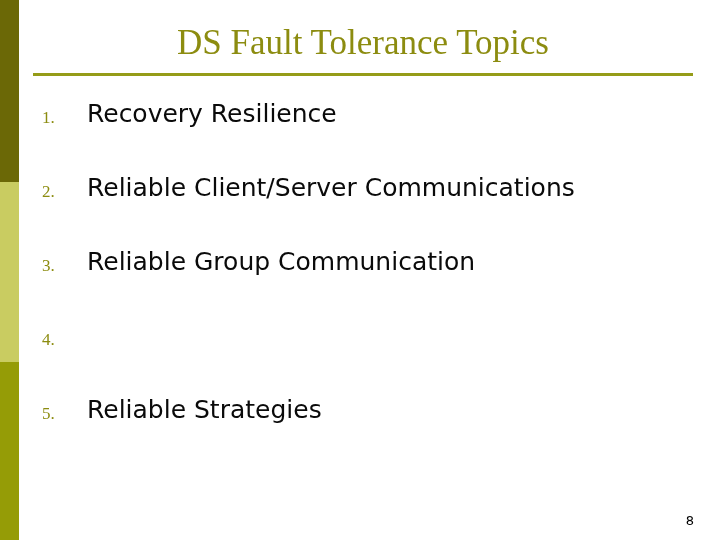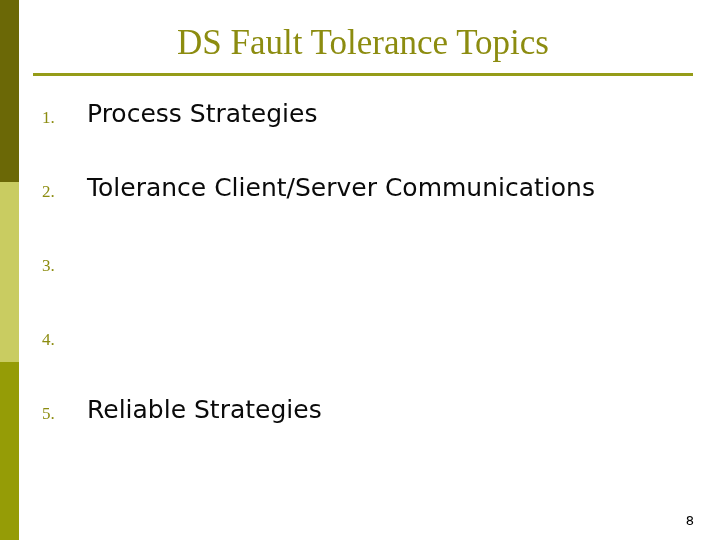--- a/index.html
+++ b/index.html
@@ -118,30 +118,31 @@
   </div>
 
   <div class="title">DS Fault Tolerance Topics</div>
 
   <div class="title-rule"></div>
 
   <div class="list">
 
     <div class="list-item">
       <div class="item-num">1.</div>
-      <div class="item-text">Process Strategies</div>
+      <div class="item-text">Recovery Resilience</div>
     </div>
 
     <div class="list-item">
       <div class="item-num">2.</div>
-      <div class="item-text">Tolerance Client/Server Communications</div>
+      <div class="item-text">Reliable Client/Server Communications</div>
     </div>
 
     <div class="list-item">
       <div class="item-num">3.</div>
+      <div class="item-text">Reliable Group Communication</div>
     </div>
 
     <div class="list-item">
       <div class="item-num">4.</div>
     </div>
 
     <div class="list-item">
       <div class="item-num">5.</div>
       <div class="item-text">Reliable Strategies</div>
     </div>

